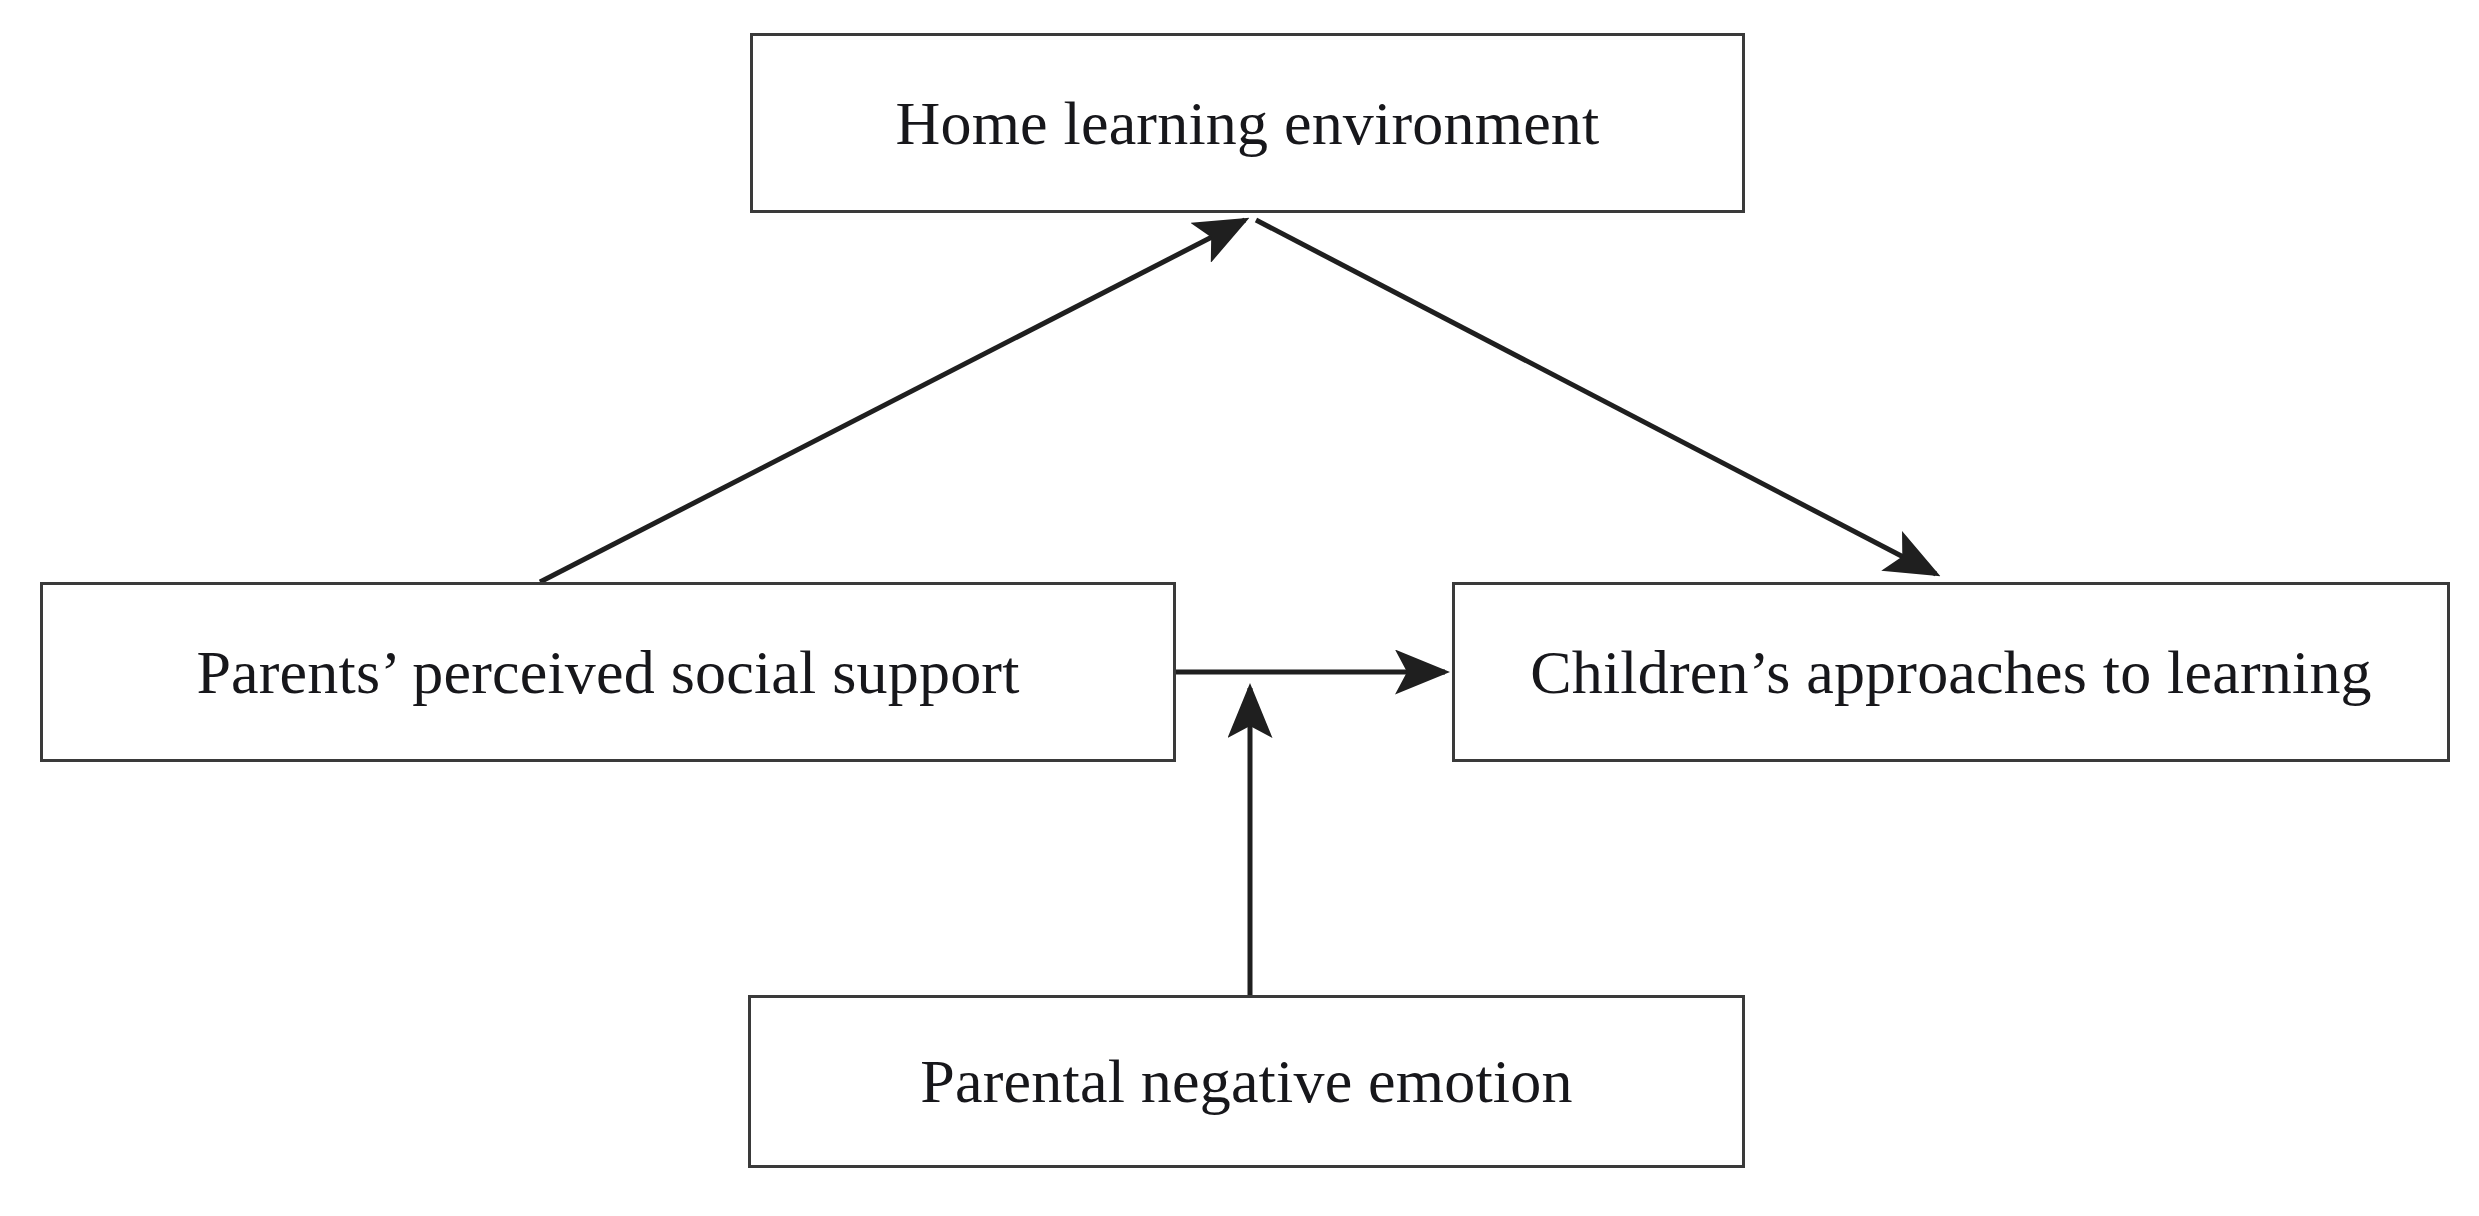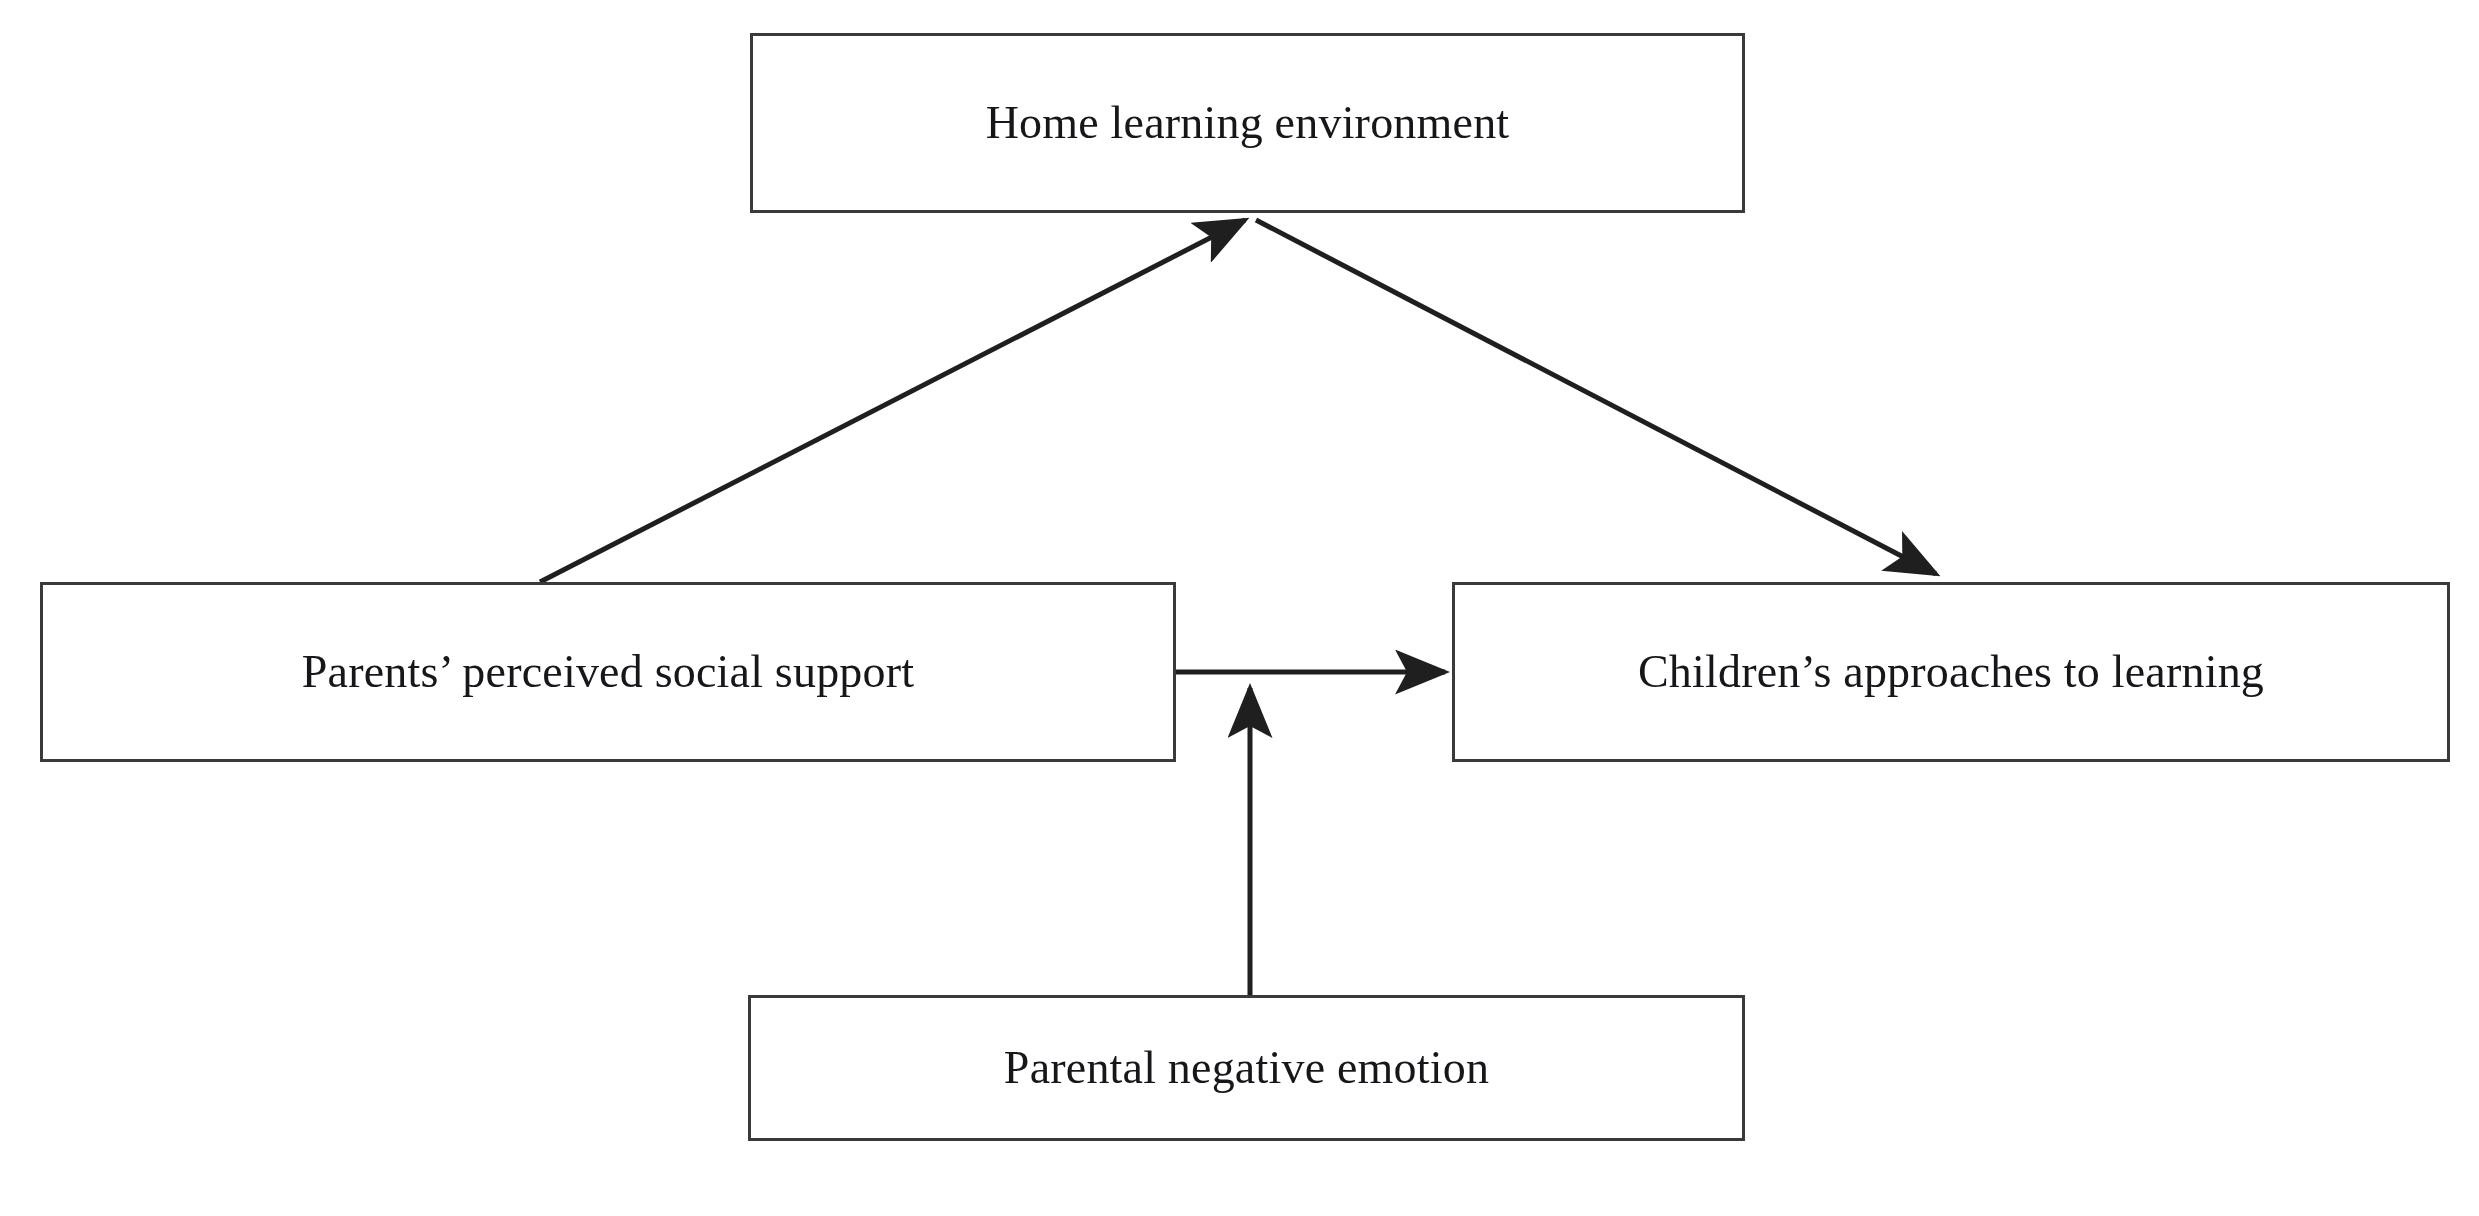--- a/index.html
+++ b/index.html
@@ -31,39 +31,39 @@
     box-sizing: border-box;
     background: #ffffff;
     border: 3px solid #3a3a3a;
     display: flex;
     align-items: center;
     justify-content: center;
     z-index: 2;
   }
   .node-label {
     font-family: "Liberation Serif", "DejaVu Serif", serif;
-    font-size: 46px;
+    font-size: 62px;
     line-height: 1.1;
     color: #17171b;
     white-space: nowrap;
     letter-spacing: 0.2px;
   }
 
   
   #node-home-learning-environment {
     left: 750px;  top: 33px;   width: 995px;  height: 180px;
   }
   #node-parents-perceived-social-support {
     left: 40px;   top: 582px;  width: 1136px; height: 180px;
   }
   #node-childrens-approaches-to-learning {
     left: 1452px; top: 582px;  width: 998px;  height: 180px;
   }
   #node-parental-negative-emotion {
-    left: 748px;  top: 995px;  width: 997px;  height: 146px;
+    left: 748px;  top: 995px;  width: 997px;  height: 173px;
   }
 </style>
 </head>
 <body>
 
 <div id="canvas">
 
   <svg id="edges" viewBox="0 0 2479 1216" xmlns="http://www.w3.org/2000/svg">
     <defs>
       <marker id="arrowhead" markerWidth="11" markerHeight="9" refX="10" refY="4.5" orient="auto" markerUnits="strokeWidth">

